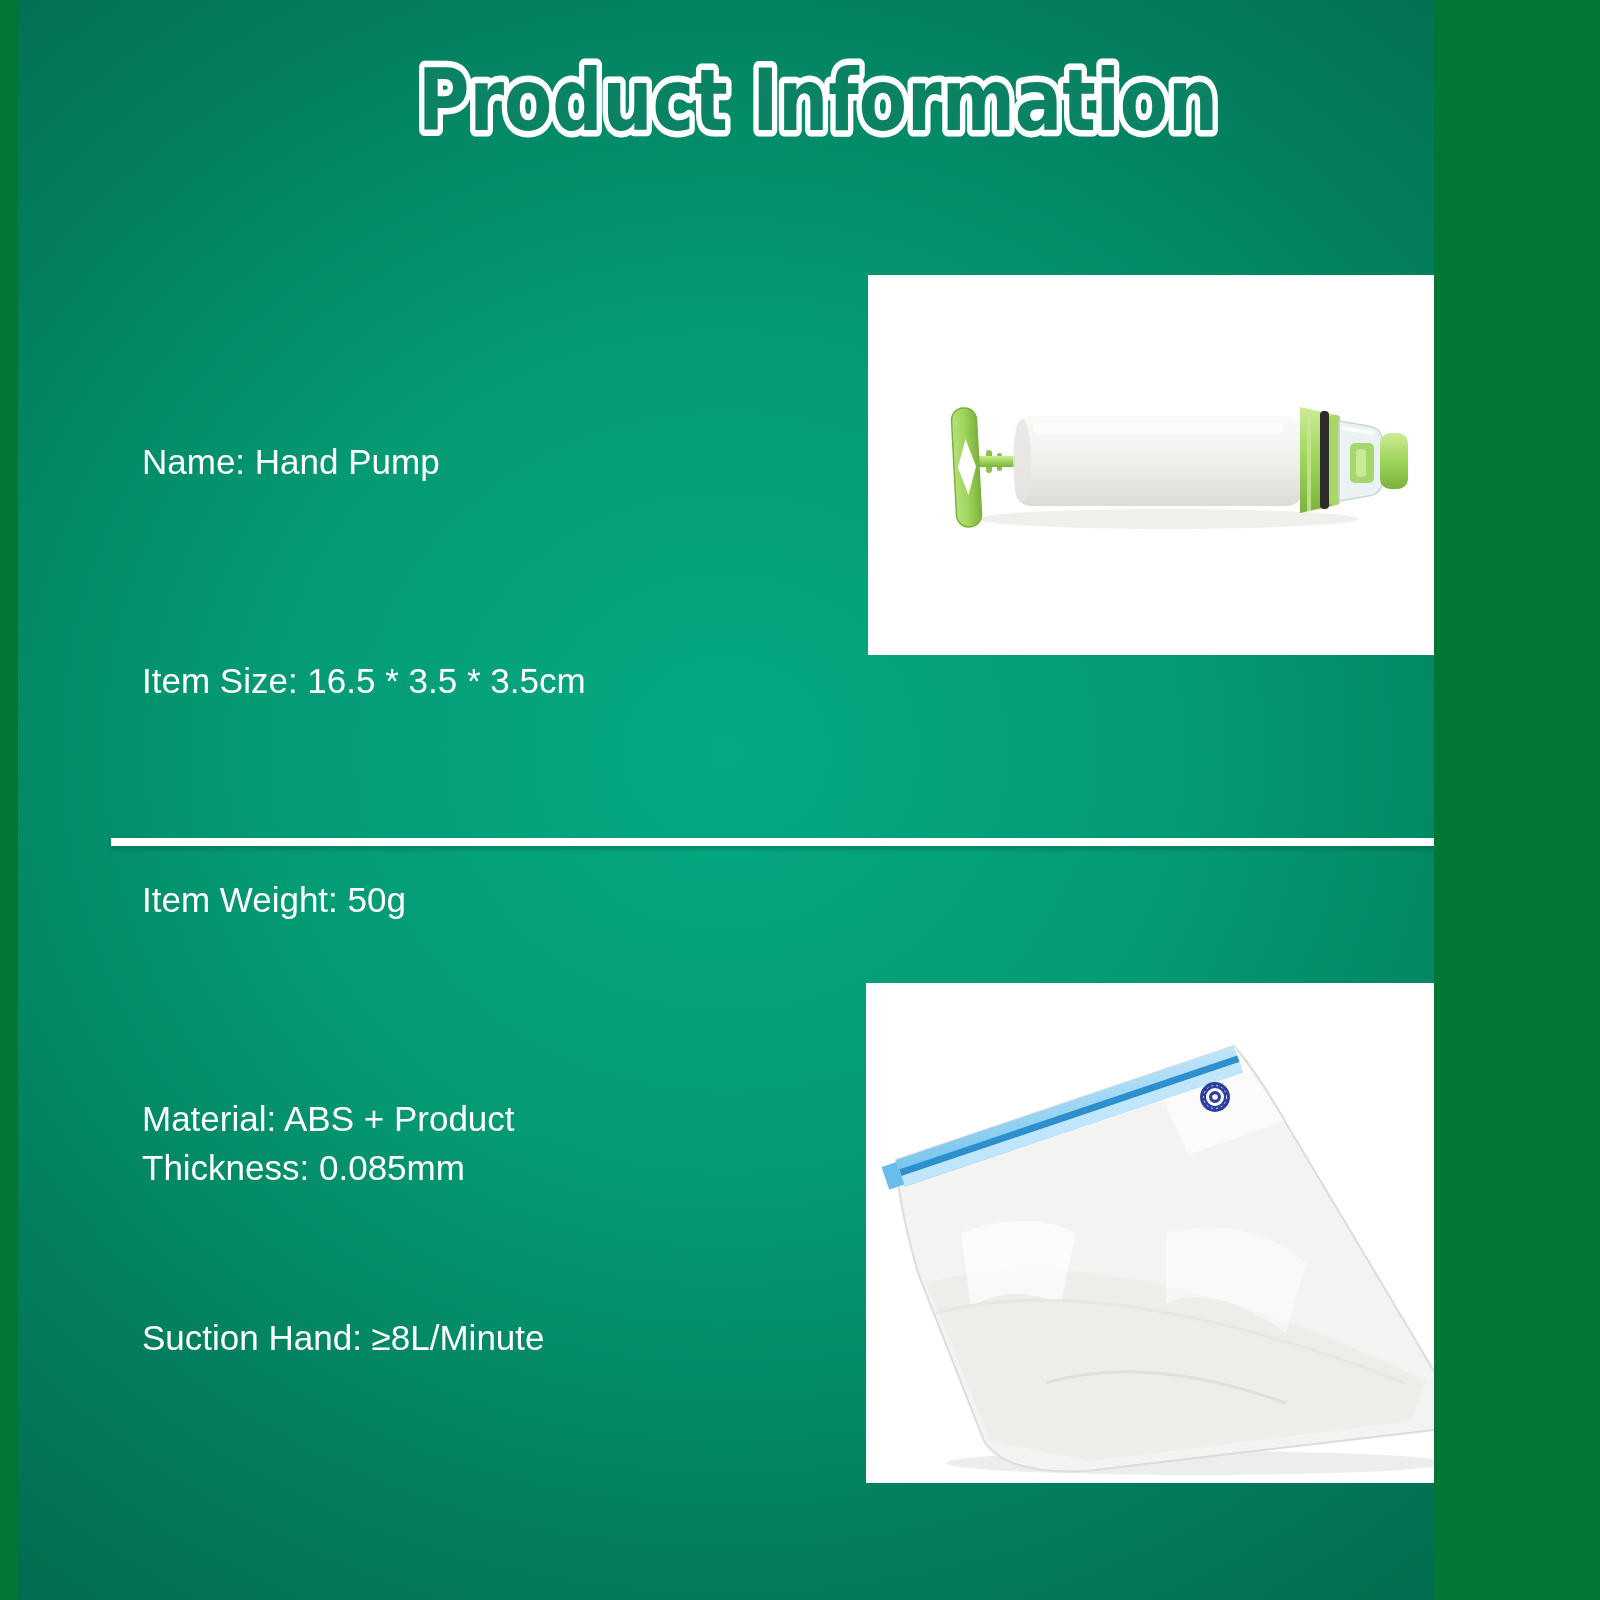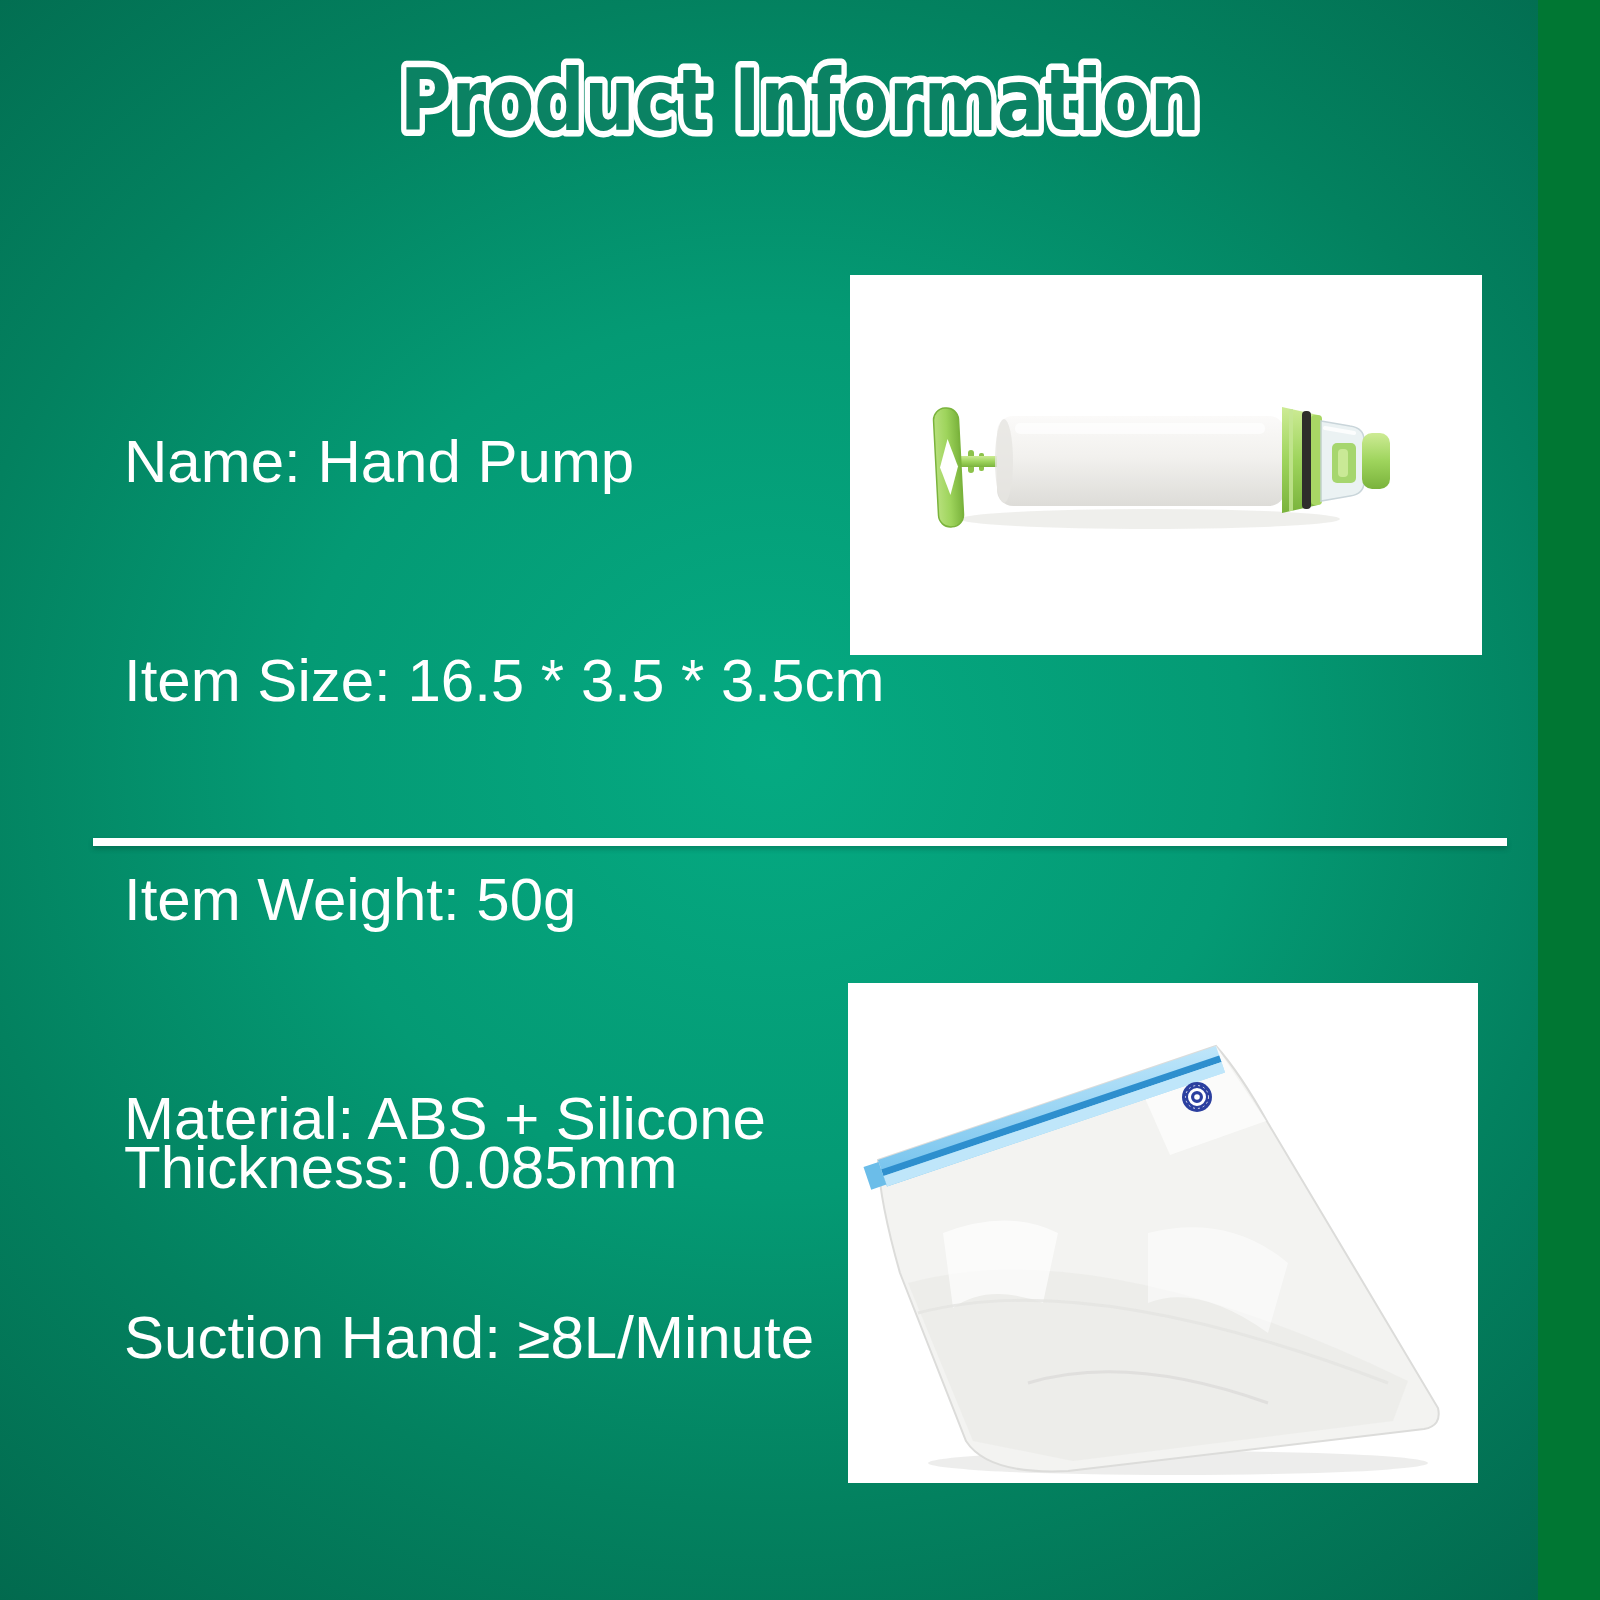--- a/index.html
+++ b/index.html
@@ -2,36 +2,37 @@
 <html style="--bg-center: #05aa82; --bg-edge: #02674c; --title-fill: #0b8263; --title-outline: #ffffff; --text: #ffffff; --panel: #ffffff; --pump-green: #9ed45c; --pump-green-dark: #7ab33c; --pump-body-white: #f2f1ee; --zipper-blue-light: #8fd0f2; --zipper-blue-dark: #2e8fce; --valve-blue: #2b3f9f;"><head>
 <meta charset="utf-8">
 <style>
   :root{
     --bg-center:#05aa82; --bg-edge:#02674c;
     --title-fill:#0b8263; --title-outline:#ffffff;
     --text:#ffffff; --panel:#ffffff;
   }
   html,body{margin:0;padding:0;background:#073;}
   .canvas{
-    position:relative;width:1538px;height:1600px;overflow:hidden;
+    position:relative;width:1416px;height:1600px;overflow:hidden;
     background:radial-gradient(ellipse 1250px 1150px at 50% 47%,
       var(--bg-center) 0%, #049a74 38%, #03815f 66%, var(--bg-edge) 100%);
     font-family:"Liberation Sans", sans-serif;
+    margin-left:18px;
   }
   .title-svg{position:absolute;left:0;top:18px;width:1600px;height:170px;}
   .title-svg text{
     font-family:"DejaVu Sans", sans-serif;
     font-weight:bold;
     paint-order:stroke fill;
     stroke:var(--title-outline);
     stroke-width:13px;
     stroke-linejoin:round;
     fill:var(--title-fill);
   }
-  .spec-block{position:absolute;color:var(--text);font-size:60px;line-height:73px;white-space:pre;}
+  .spec-block{position:absolute;color:var(--text);font-size:35px;line-height:73px;white-space:pre;}
   .spec-block.second{line-height:72px;}
   .spec-line{display:block;}
   .panel{position:absolute;background:var(--panel);}
   .divider{
     position:absolute;left:93px;top:838px;width:1414px;height:8px;
     background:var(--text);box-shadow:0 3px 5px rgba(0,40,28,0.25);
   }
   .panel svg{display:block;width:100%;height:100%;}
 </style>
 </head>
@@ -40,21 +41,21 @@
 <div class="canvas">
 
   <svg class="title-svg">
     <text x="800" y="112" text-anchor="middle" font-size="86" textLength="800" lengthAdjust="spacingAndGlyphs">Product Information</text>
   </svg>
 
   <div class="spec-block" style="left:124px;top:279px;">
     <span class="spec-line">Name: Hand Pump</span>
     <span class="spec-line">Item Size: 16.5 * 3.5 * 3.5cm</span>
     <span class="spec-line">Item Weight: 50g</span>
-    <span class="spec-line">Material: ABS + Silicone</span>
+    <span class="spec-line">Material: ABS + Product</span>
     <span class="spec-line">Suction Hand: ≥8L/Minute</span>
   </div>
 
   <div class="panel" style="left:850px;top:275px;width:632px;height:380px;">
     <svg viewBox="0 0 632 380">
       <defs>
         <linearGradient id="bodyGrad" x1="0" y1="0" x2="0" y2="1">
           <stop offset="0" stop-color="#fbfaf9"></stop>
           <stop offset="0.45" stop-color="#f2f1ee"></stop>
           <stop offset="1" stop-color="#dddcd8"></stop>

